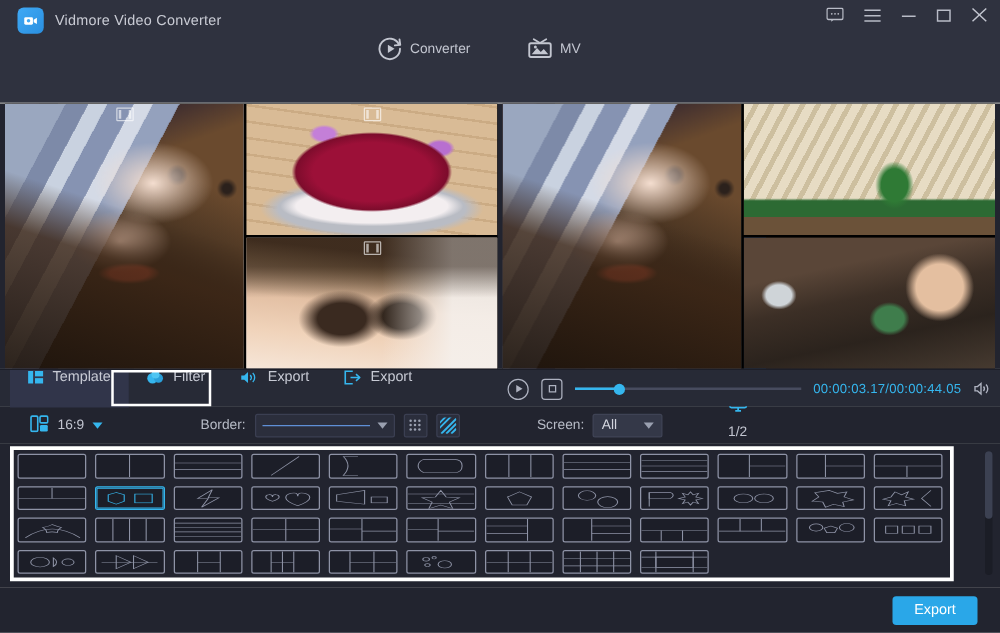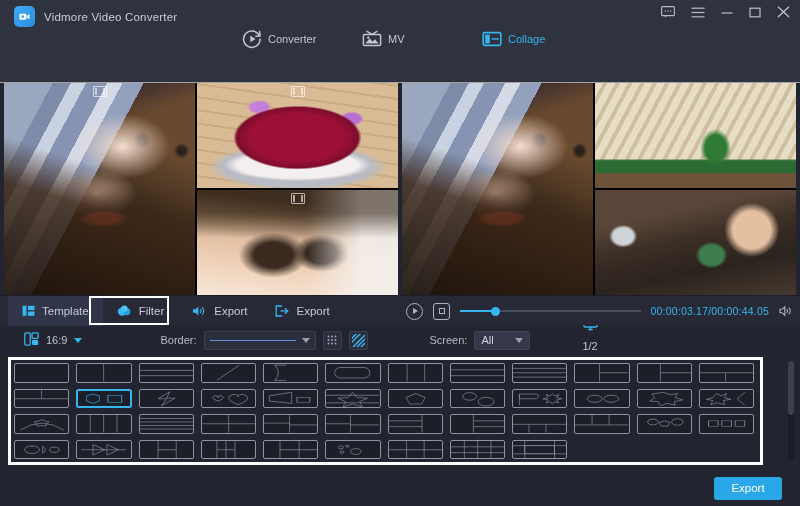--- a/index.html
+++ b/index.html
@@ -138,21 +138,21 @@
   .pv-badge:before{ left:1px; } .pv-badge:after{ right:1px; }
 
   
   .tabbar {
     flex:none; height: 30px; background:#272a36;
     display:flex; align-items:center; padding-left: 8px; gap: 0px;
     position: relative;
     border-top: 1px solid #1c1e28;
   }
   .etab {
-    display:flex; align-items:center; gap:7px;
+    display:flex; align-items:flex-start; gap:7px;
     height:30px; padding: 0 14px;
     color:#c7cad4; font-size:11.5px; position:relative;
   }
   .etab.selected { background:#31354a; }
   .etab svg { display:block; }
   .etab-hl {
     position:absolute; left:89px; top:0px; width:80px; height:29px;
     border: 2px solid #ffffff; pointer-events:none;
   }
   
@@ -307,30 +307,20 @@
           <svg width="22" height="22" viewBox="0 0 22 22">
             <path d="M6 3.4 L11 6.4 L16 3.4" fill="none" stroke="#c3c6d0" stroke-width="1.4" stroke-linecap="round"></path>
             <rect x="2.4" y="6.6" width="17.2" height="11" rx="1.4" fill="none" stroke="#c3c6d0" stroke-width="1.5"></rect>
             <path d="M4.4 15.4 L8.6 10.4 L11.6 13.6 L14 11.2 L17.6 15.4 Z" fill="#c3c6d0"></path>
             <circle cx="7.3" cy="9.6" r="1.2" fill="#c3c6d0"></circle>
           </svg>
         </span>
         <span>MV</span>
       </div>
 
-      <div class="navtab active">
-        <span class="ico">
-          <svg width="22" height="22" viewBox="0 0 22 22">
-            <rect x="2.2" y="4.6" width="17.6" height="12.8" rx="1.6" fill="none" stroke="#35b6ee" stroke-width="1.6"></rect>
-            <rect x="4.2" y="6.6" width="4.6" height="8.8" fill="#35b6ee"></rect>
-            <line x1="10.6" y1="11" x2="17.8" y2="11" stroke="#35b6ee" stroke-width="1.4"></line>
-          </svg>
-        </span>
-        <span>Collage</span>
-      </div>
 
     </div>
   </div>
 
   <div class="previews">
 
     <div class="preview">
       <div class="pv-left">
         <div class="ph ph-selfie"></div>
         <div class="pv-badge"></div>

